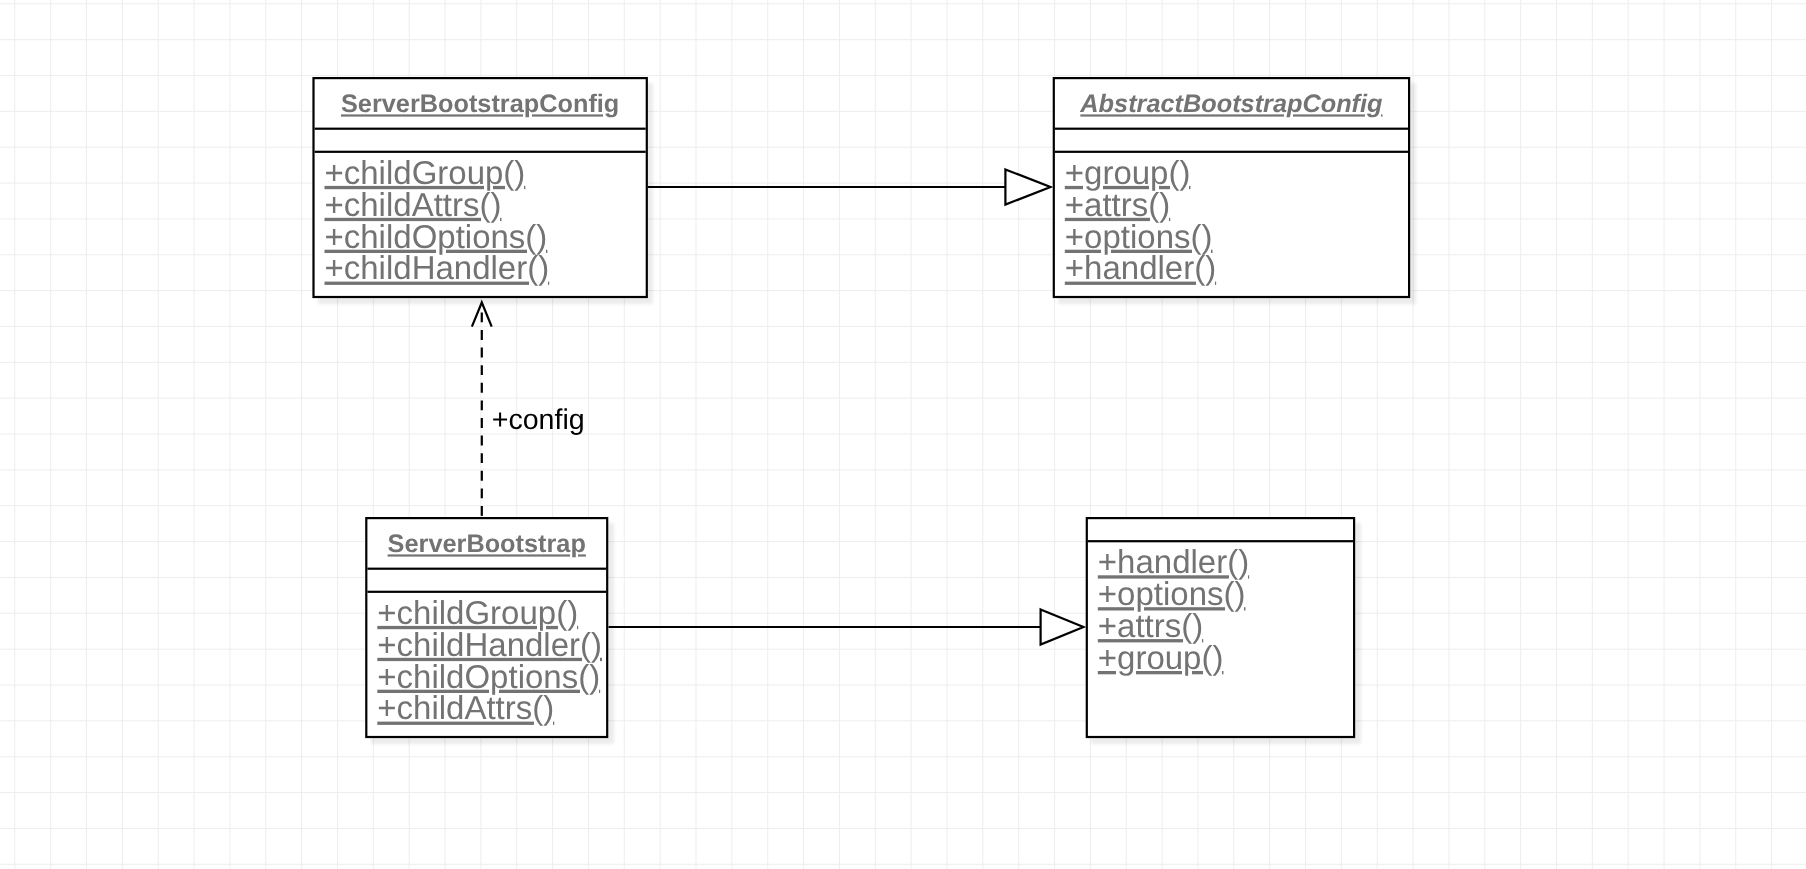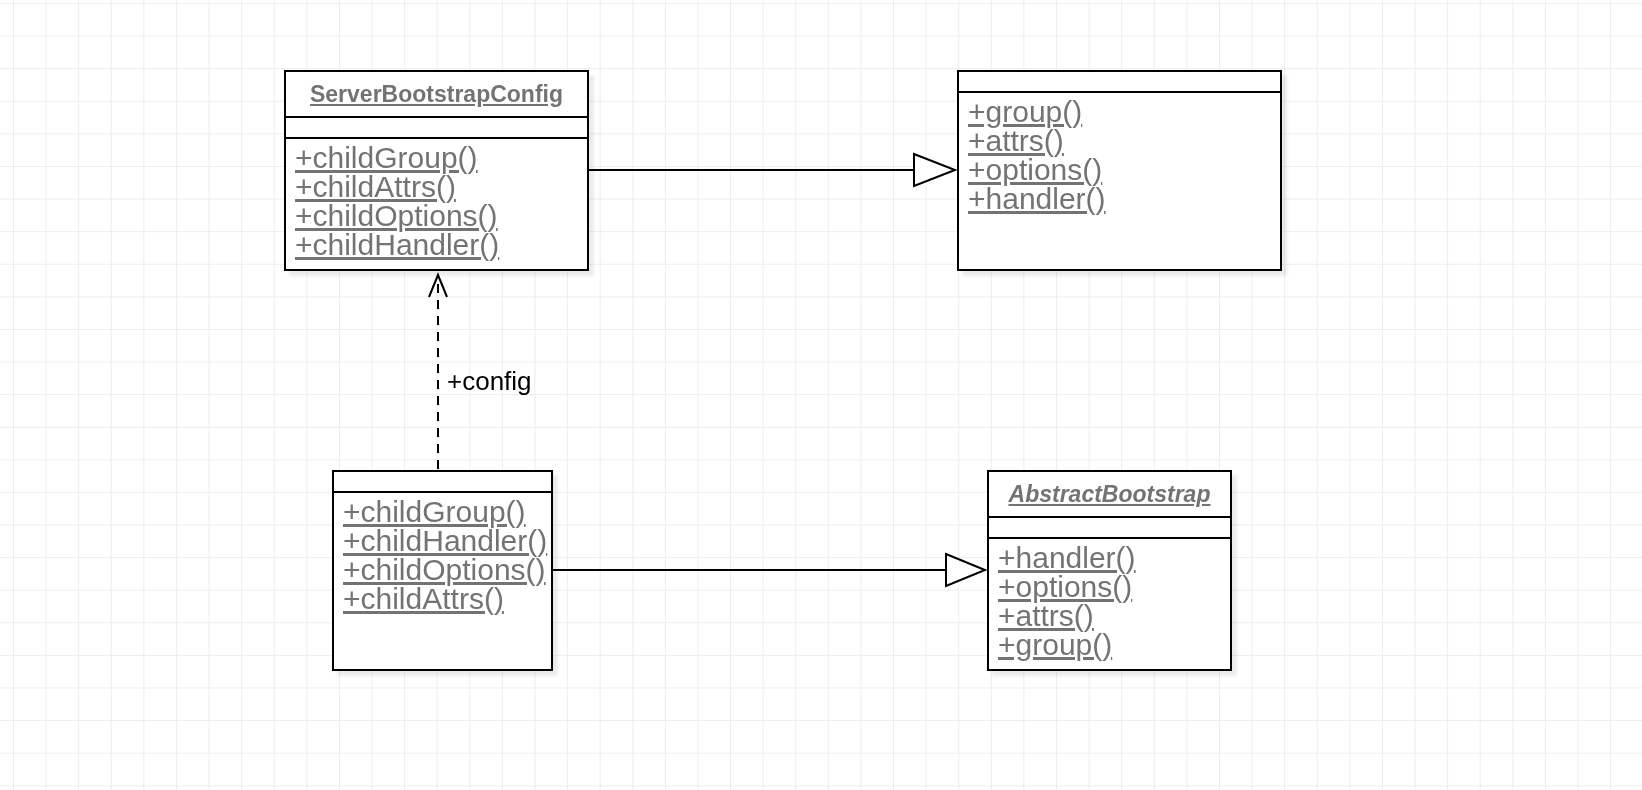--- a/index.html
+++ b/index.html
@@ -111,41 +111,42 @@
     <div class="class-attrs"></div>
     <div class="class-methods">
       <div>+childGroup()</div>
       <div>+childAttrs()</div>
       <div>+childOptions()</div>
       <div>+childHandler()</div>
     </div>
   </div>
 
   <div class="class-box abstract" style="left:957px; top:70px; width:325px; height:201px;">
+    <div class="class-title">AbstractBootstrapConfig</div>
     <div class="class-attrs"></div>
     <div class="class-methods">
       <div>+group()</div>
       <div>+attrs()</div>
       <div>+options()</div>
       <div>+handler()</div>
     </div>
   </div>
 
   <div class="class-box" style="left:332px; top:470px; width:221px; height:201px;">
+    <div class="class-title">ServerBootstrap</div>
     <div class="class-attrs"></div>
     <div class="class-methods">
       <div>+childGroup()</div>
       <div>+childHandler()</div>
       <div>+childOptions()</div>
       <div>+childAttrs()</div>
     </div>
   </div>
 
   <div class="class-box abstract" style="left:987px; top:470px; width:245px; height:201px;">
-    <div class="class-title">AbstractBootstrap</div>
     <div class="class-attrs"></div>
     <div class="class-methods">
       <div>+handler()</div>
       <div>+options()</div>
       <div>+attrs()</div>
       <div>+group()</div>
     </div>
   </div>
 
 </div>

